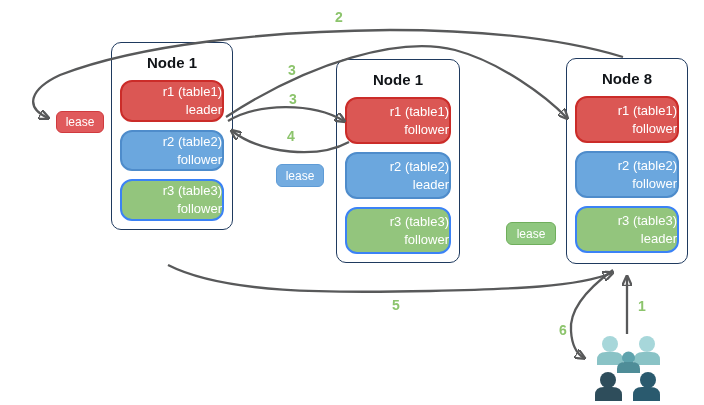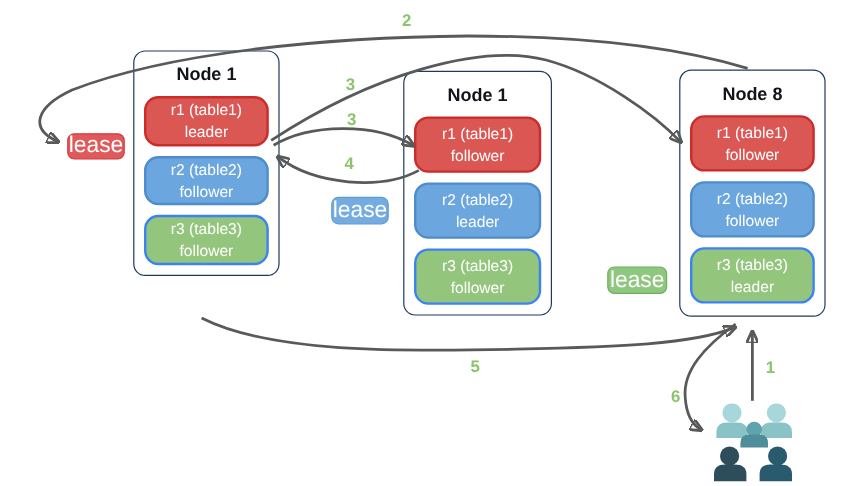--- a/index.html
+++ b/index.html
@@ -34,39 +34,39 @@
     font-weight: bold;
     color: #111418;
   }
   .replica {
     height: 47px;
     border-radius: 12px;
     margin-bottom: 8px;
     box-sizing: border-box;
     display: flex;
     flex-direction: column;
-    align-items: center;
+    align-items: flex-end;
     justify-content: center;
     color: #ffffff;
     font-size: 13px;
     line-height: 18px;
     text-align: center;
   }
   .replica.red   { background: #db5754; border: 2px solid #cb2c29; }
   .replica.blue  { background: #6ba7de; border: 2px solid #4e8ccb; }
   .replica.green { background: #93c57d; border: 2px solid #3b82f6; }
   .lease-badge {
     position: absolute;
     box-sizing: border-box;
     border-radius: 6px;
     display: flex;
     align-items: center;
     justify-content: center;
     color: #ffffff;
-    font-size: 19px;
+    font-size: 12px;
     z-index: 4;
   }
   .lease-badge.red   { background: #e05a5c; border: 1.5px solid #d03a3e; }
   .lease-badge.blue  { background: #74ace0; border: 1.5px solid #5e9bd6; }
   .lease-badge.green { background: #8fc77f; border: 1.5px solid #6fae5c; }
   .step {
     position: absolute;
     transform: translate(-50%, -50%);
     font-size: 14px;
     font-weight: bold;

